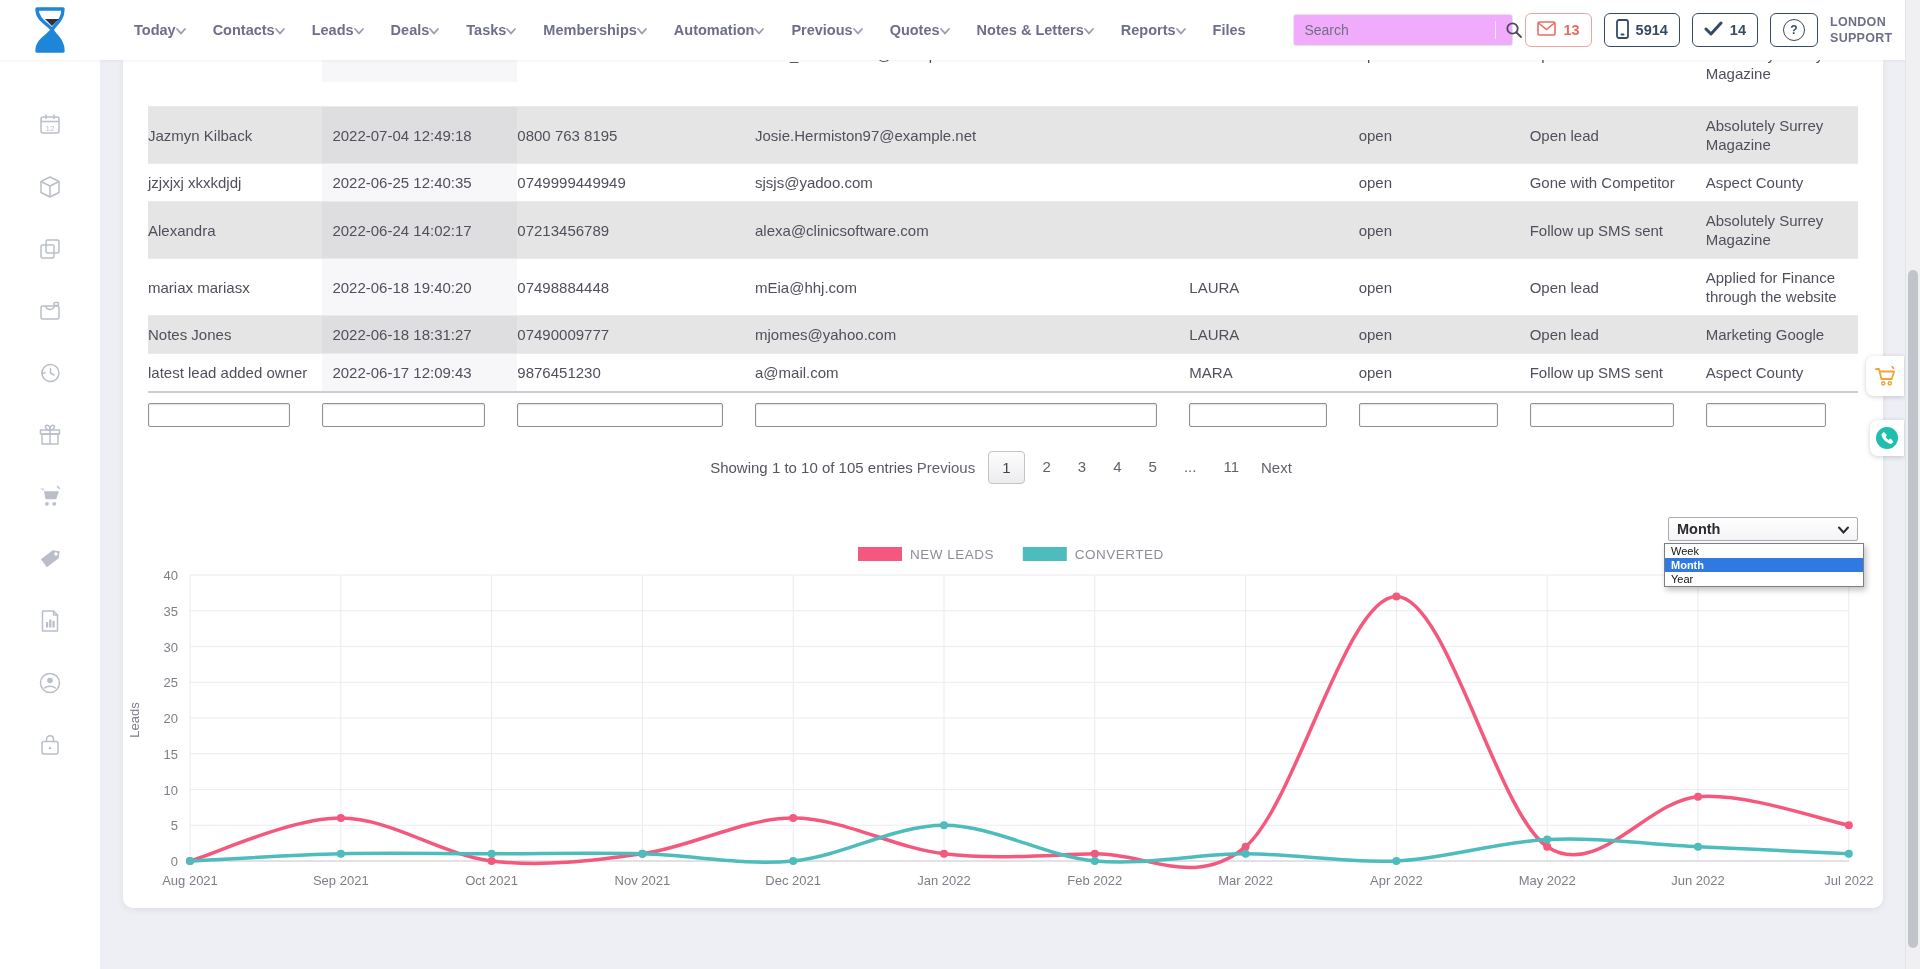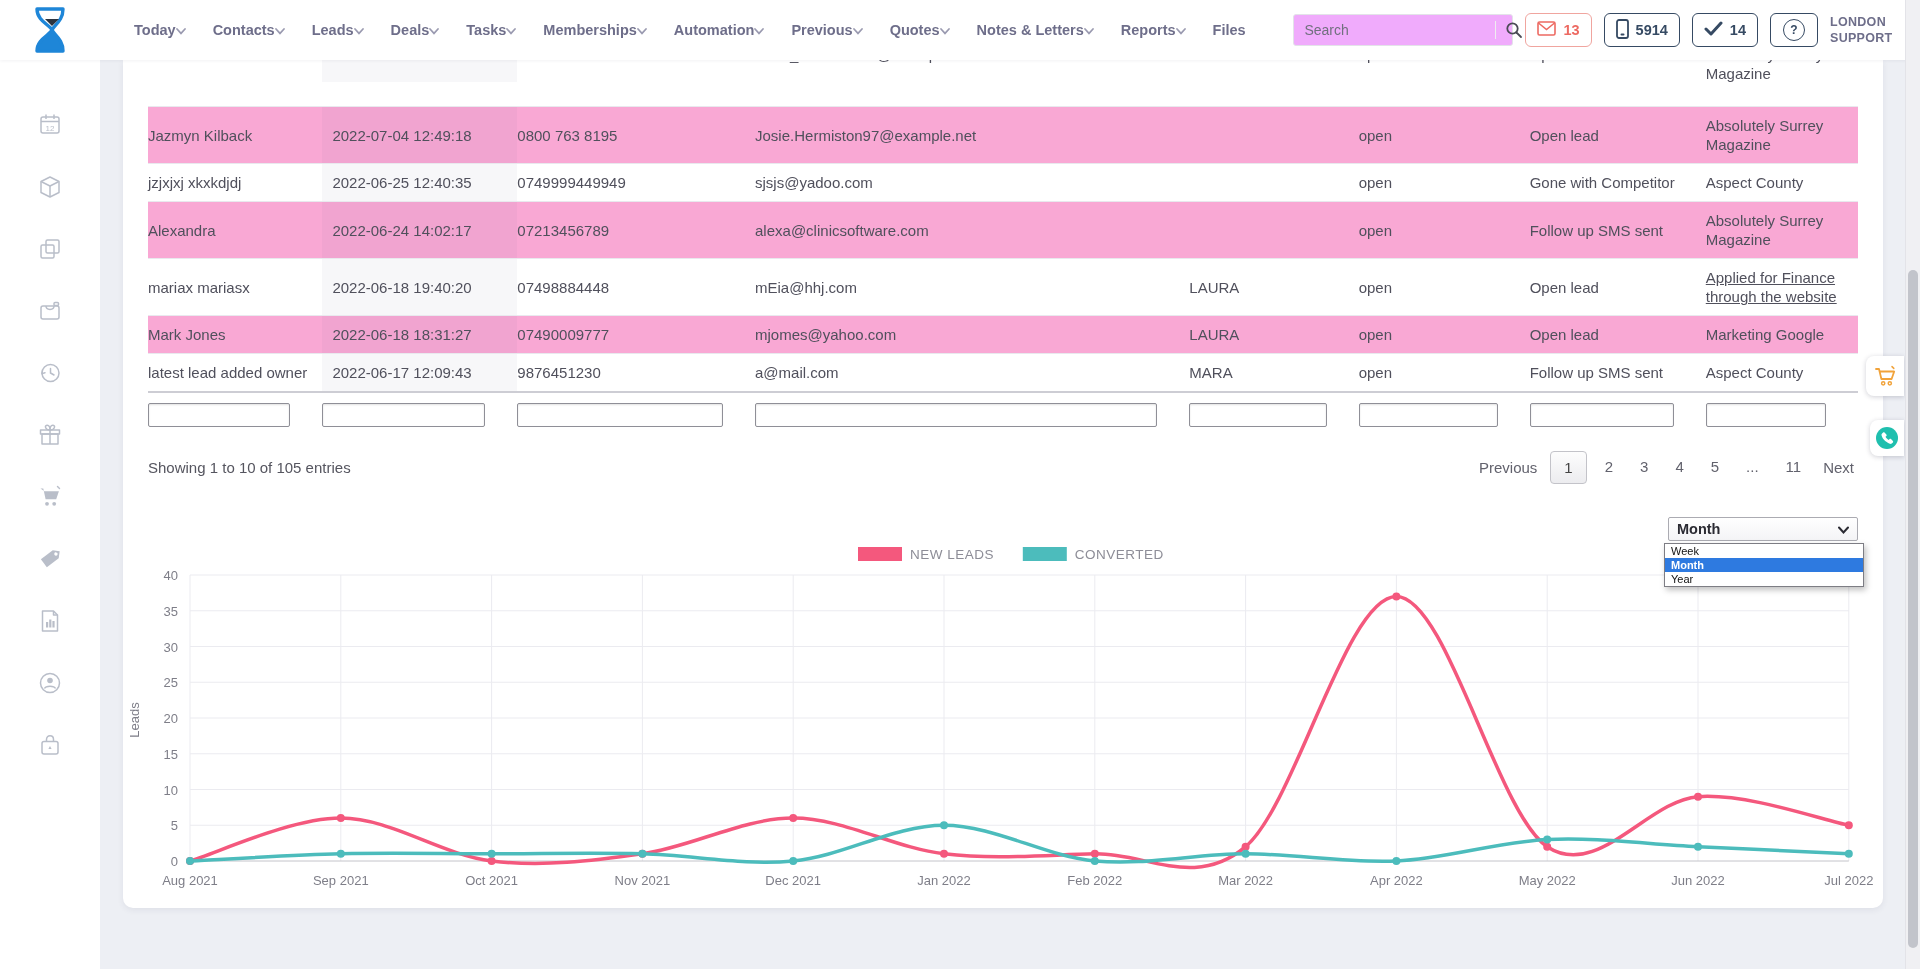--- a/index.html
+++ b/index.html
@@ -27,30 +27,30 @@
   .page{position:absolute;left:0;top:60px;width:1920px;height:909px;background:#edeff4;}
   .sidebar{position:absolute;left:0;top:0;width:100px;height:909px;background:#fff;display:flex;flex-direction:column;align-items:center;padding-top:52px;gap:36px;box-sizing:border-box;}
   .side-item{width:26px;height:26px;color:#b9bec9;cursor:pointer;flex:0 0 auto;}
 
   .card{position:absolute;left:123px;top:0;width:1760px;height:848px;background:#fff;border-radius:0 0 10px 10px;
         box-shadow:0 2px 6px rgba(50,50,90,.08);overflow:hidden;}
 
   
   .table-wrap{padding:0 25px;}
   .trow{display:flex;border-bottom:1px solid #e9e9ee;font-size:15px;color:#50505c;align-items:stretch;}
-  .trow.shaded{background:#f9a8d4;}
+  .trow.shaded{background:#e5e5e5;}
   .trow:last-of-type{border-bottom:2px solid #cdcdd4;}
   .tcell{display:flex;align-items:center;padding:9px 14px 9px 0;line-height:19px;box-sizing:border-box;word-break:break-word;}
   .tcell.col-date{background:rgba(110,110,140,.055);padding-left:10px;}
   .trow.clipped{height:46px;overflow:hidden;}
   .trow.clipped .tcell{transform:translateY(-24px);align-items:flex-start;}
   .filter-row{display:flex;padding:10px 0 12px 0;}
   .fcell{box-sizing:border-box;padding-right:14px;}
   .fcell input{width:calc(100% - 24px);height:20px;border:1px solid #8f8f97;border-radius:2px;box-shadow:inset 0 1px 2px rgba(0,0,0,.12);font-family:inherit;}
-  .table-footer{display:flex;align-items:center;justify-content:space-between;padding:12px 0 14px 0;}
+  .table-footer{display:flex;align-items:center;justify-content:center;padding:12px 0 14px 0;}
   .showing{font-size:15px;color:#55555f;}
   .pagination{display:flex;align-items:center;gap:9px;font-size:15px;color:#62626d;}
   .pg{padding:7px 9px;cursor:pointer;}
   .pg.active{border:1px solid #c3c3c9;border-radius:4px;background:linear-gradient(#fdfdfd,#ececef);padding:7px 13px;color:#444;}
   .pg.navlink{padding:7px 4px;}
 
   
   #leads-chart{position:absolute;left:0;top:485px;}
   .ax{font-size:13px;fill:#7e7e88;font-family:"Liberation Sans",sans-serif;}
   .leg{font-size:13.5px;fill:#8d8d97;letter-spacing:.5px;font-family:"Liberation Sans",sans-serif;}
@@ -387,27 +387,27 @@
               </div>
               <div class="tcell" style="width: 9.9%;">
                 <span>LAURA</span>
               </div>
               <div class="tcell" style="width: 10%;">
                 <span>open</span>
               </div>
               <div class="tcell" style="width: 10.3%;">
                 <span>Open lead</span>
               </div>
-              <div class="tcell" style="width: 8.9%; text-decoration: underline;">
+              <div class="tcell" style="width: 8.9%;">
                 <span>Applied for Finance through the website</span>
               </div>
             </div>
             <div class="trow shaded">
               <div class="tcell" style="width: 10.2%;">
-                <span>Mark Jones</span>
+                <span>Notes Jones</span>
               </div>
               <div class="tcell col-date" style="width: 11.4%;">
                 <span>2022-06-18 18:31:27</span>
               </div>
               <div class="tcell" style="width: 13.9%;">
                 <span>07490009777</span>
               </div>
               <div class="tcell" style="width: 25.4%;">
                 <span>mjomes@yahoo.com</span>
               </div>

